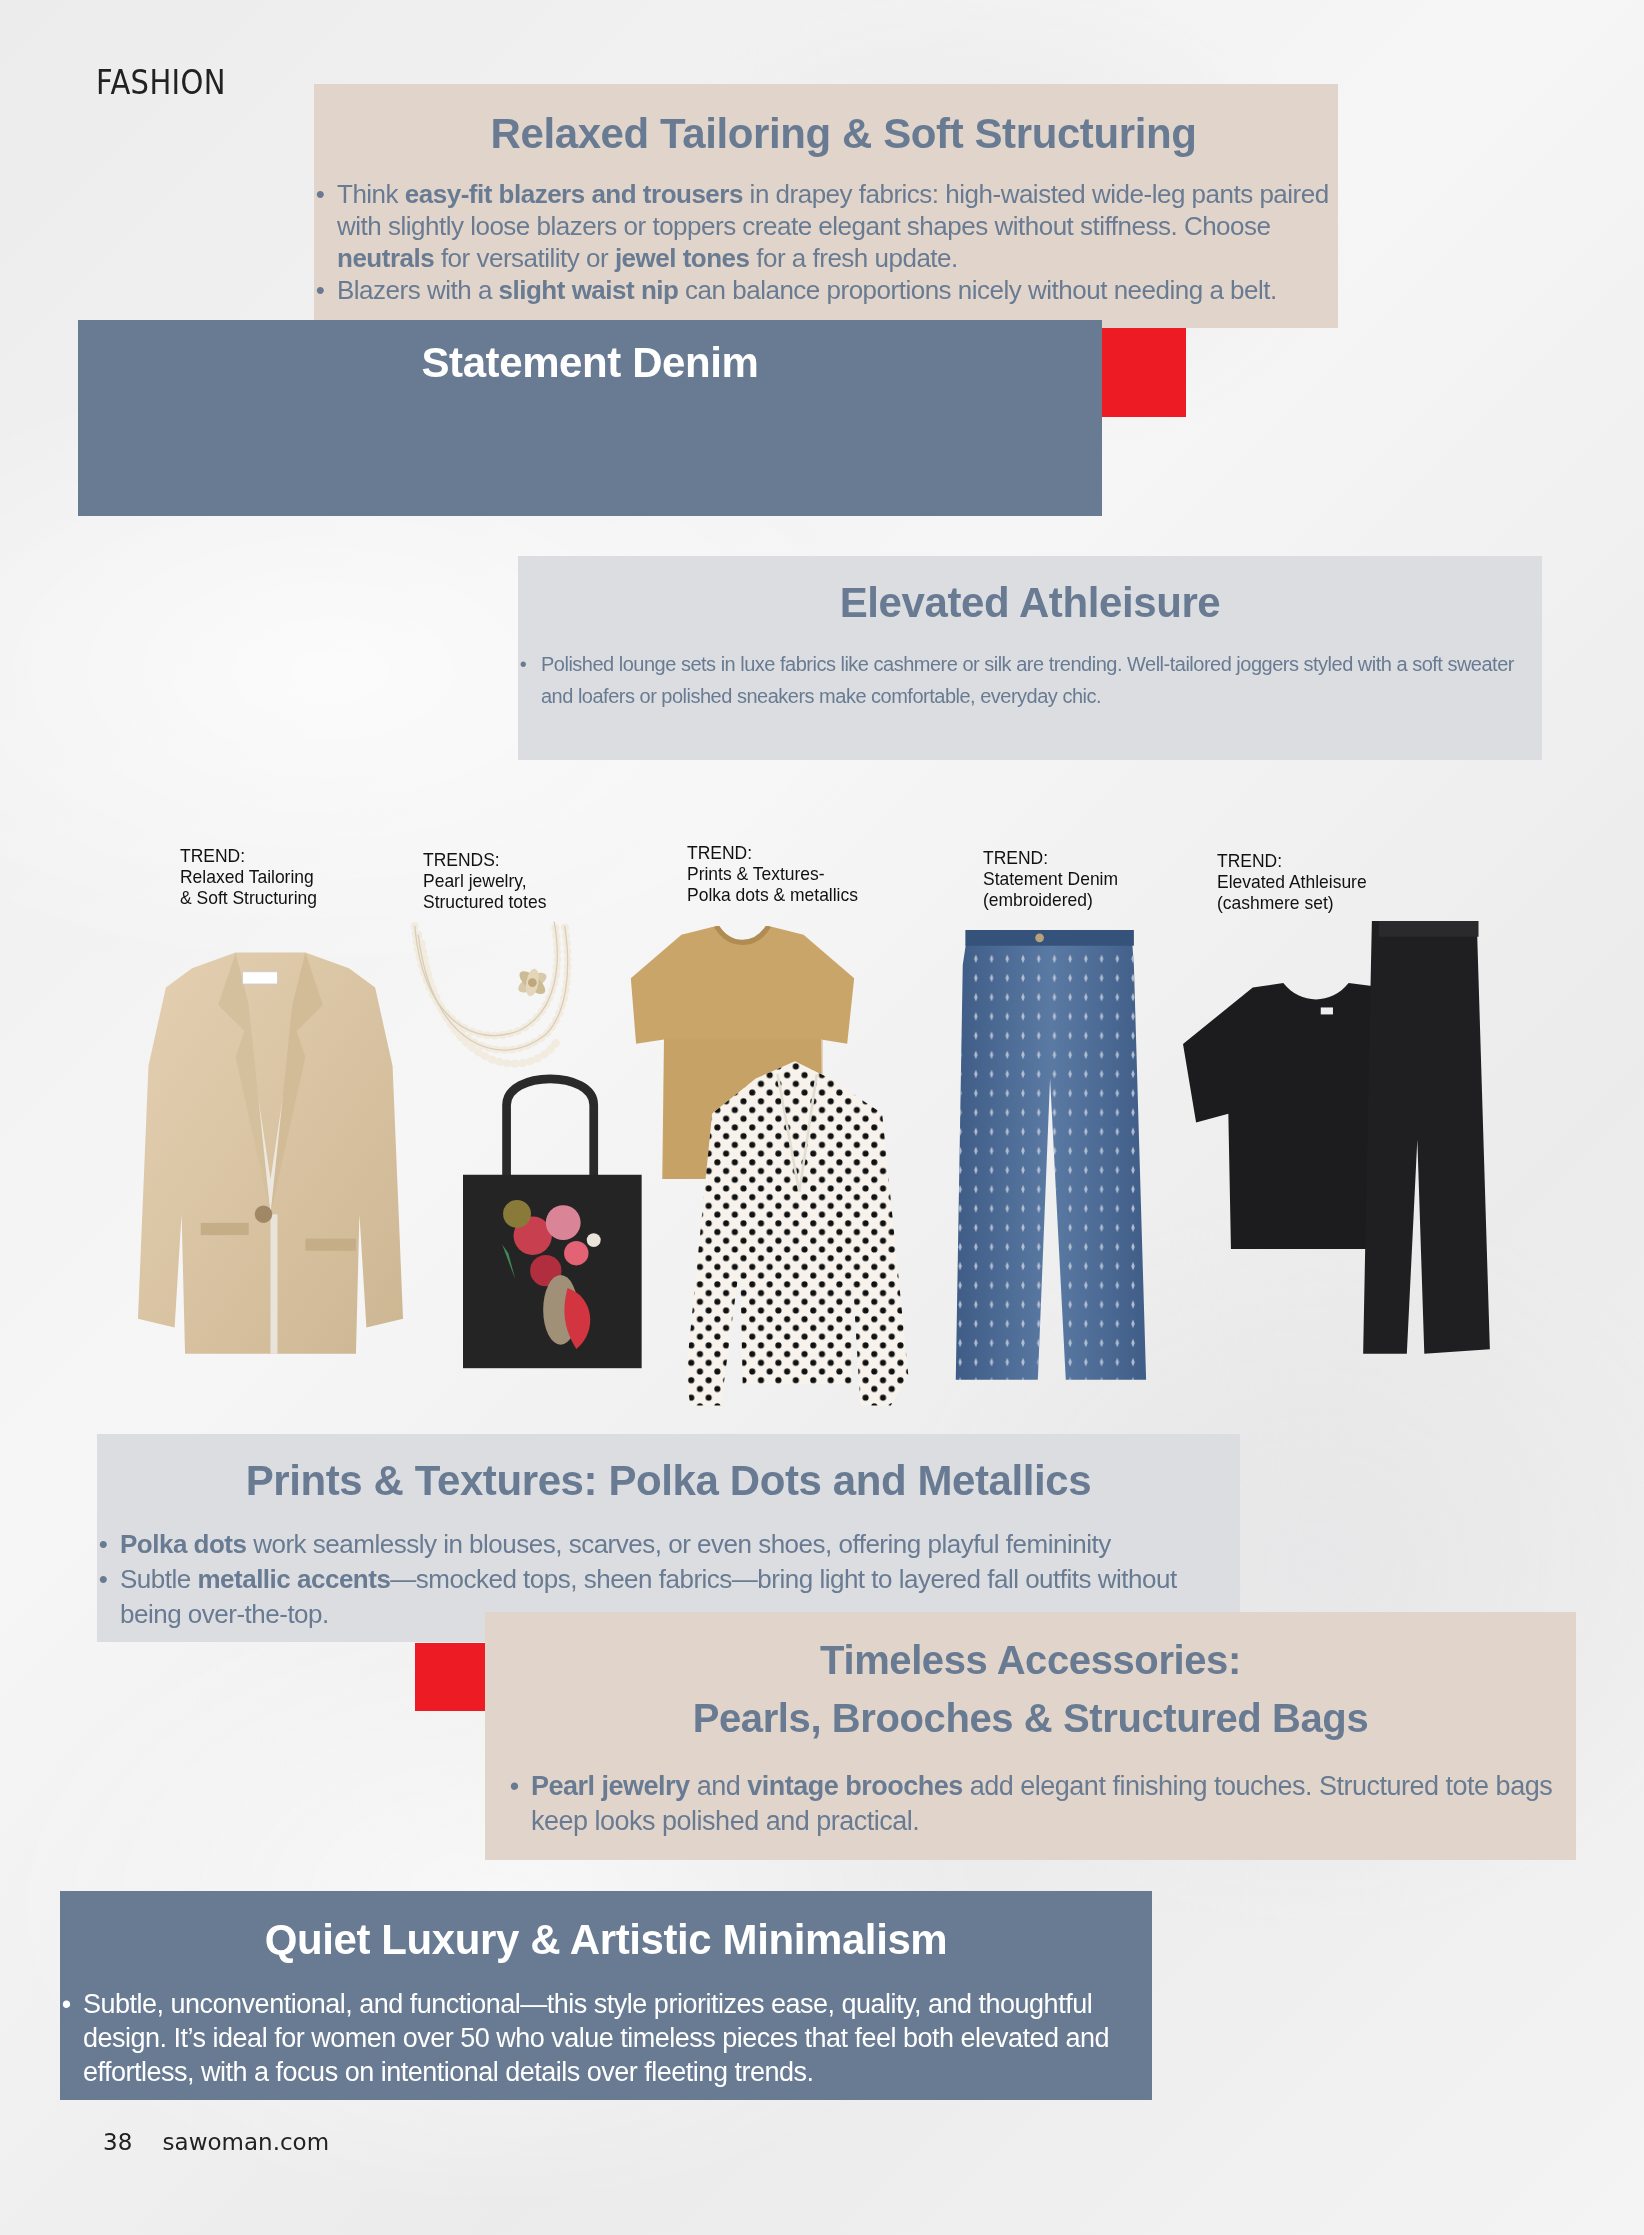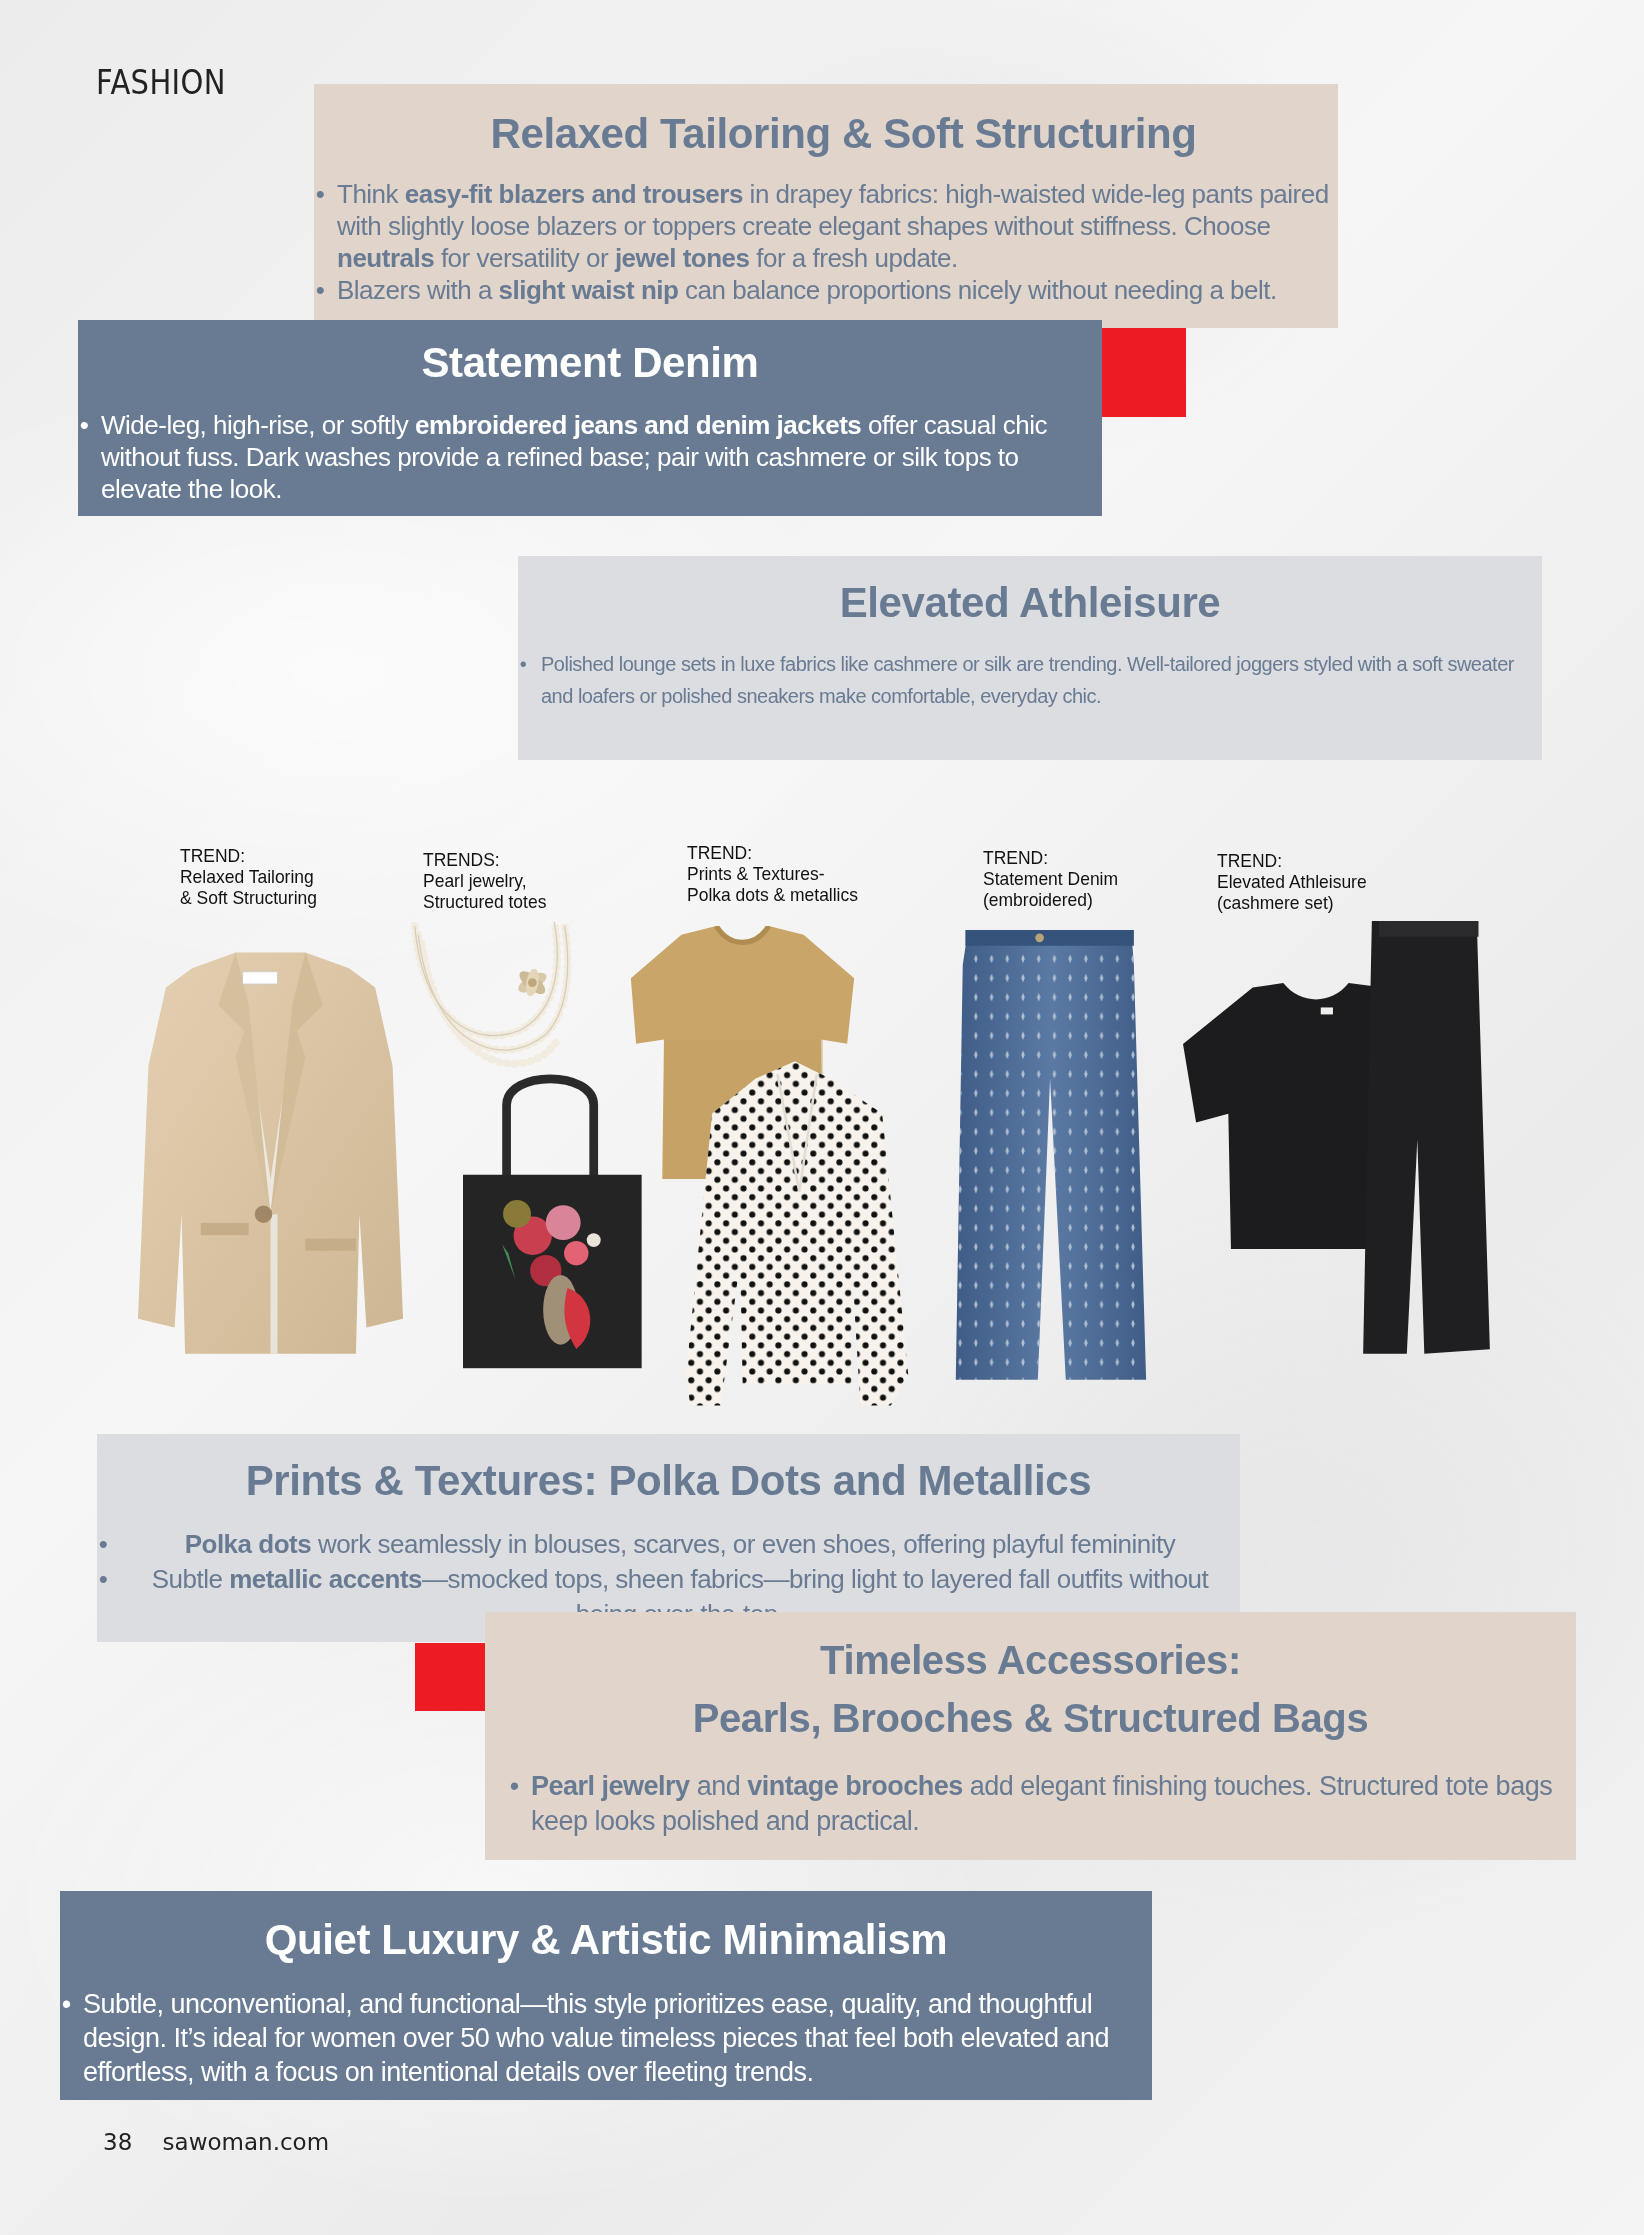--- a/index.html
+++ b/index.html
@@ -73,21 +73,21 @@
       transform: scaleX(0.92); transform-origin: left top;
     }
 
     
     .prod { position: absolute; }
 
     
     #box-prints { left: 97px; top: 1434px; width: 1143px; height: 208px; }
     #box-prints h2 { font-size: 42px; margin-top: 23px; }
     #box-prints ul { position: absolute; left: 0; top: 93px; width: 1143px; }
-    #box-prints li { font-size: 26px; line-height: 35px; padding-left: 23px; text-align: center; }
+    #box-prints li { font-size: 26px; line-height: 35px; padding-left: 23px; }
 
     
     #red-2 { left: 415px; top: 1643px; width: 70px; height: 68px; }
 
     
     #box-accessories { left: 485px; top: 1612px; width: 1091px; height: 248px; }
     #box-accessories h2 { font-size: 40px; line-height: 58px; margin-top: 19px; }
     #box-accessories ul { position: absolute; left: 23px; top: 157px; width: 1057px; }
     #box-accessories li { font-size: 27px; line-height: 35px; padding-left: 23px; }
 
@@ -113,23 +113,20 @@
   <ul>
       <li><span>Think </span><b>easy-fit blazers and trousers</b><span> in drapey fabrics: high-waisted wide-leg pants paired with slightly loose blazers or toppers create elegant shapes without stiffness. Choose </span><b>neutrals</b><span> for versatility or </span><b>jewel tones</b><span> for a fresh update.</span></li>
       <li><span>Blazers with a </span><b>slight waist nip</b><span> can balance proportions nicely without needing a belt.</span></li>
     </ul>
 </div>
 
 <div class="red" id="red-1"></div>
 
 <div class="box blue" id="box-denim">
   <h2>Statement Denim</h2>
-  <ul>
-      <li><span>Wide-leg, high-rise, or softly </span><b>embroidered jeans and denim jackets</b><span> offer casual chic without fuss. Dark washes provide a refined base; pair with cashmere or silk tops to elevate the look.</span></li>
-    </ul>
 </div>
 
 <div class="box gray" id="box-athleisure">
   <h2>Elevated Athleisure</h2>
   <ul>
       <li><span>Polished lounge sets in luxe fabrics like cashmere or silk are trending. Well-tailored joggers styled with a soft sweater and loafers or polished sneakers make comfortable, everyday chic.</span></li>
     </ul>
 </div>
 
 <div class="caption" style="left:180px; top:845px;">

